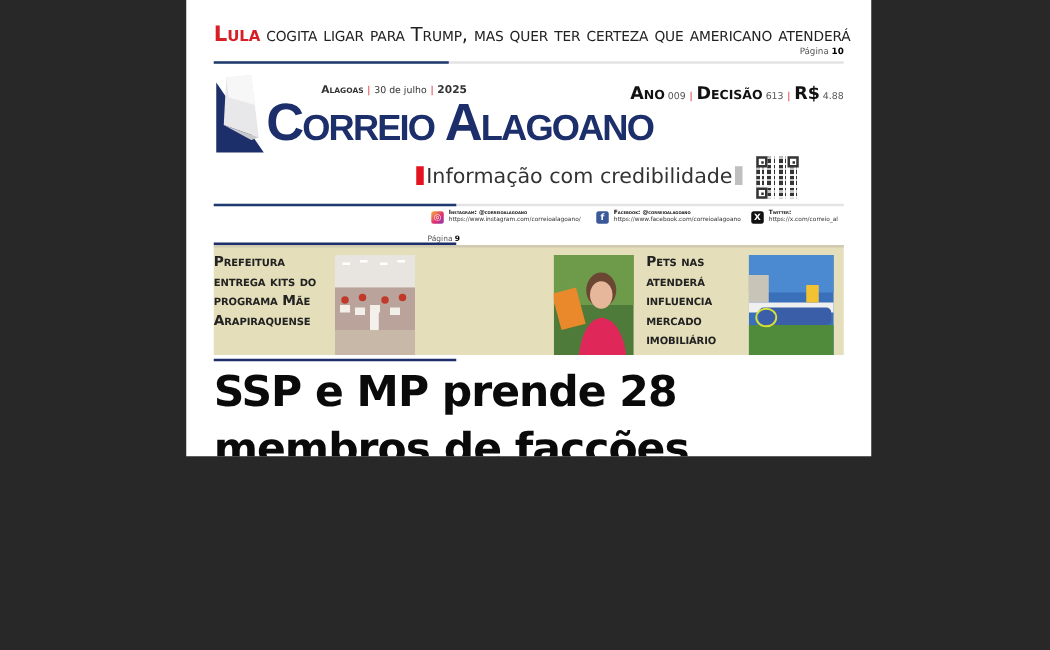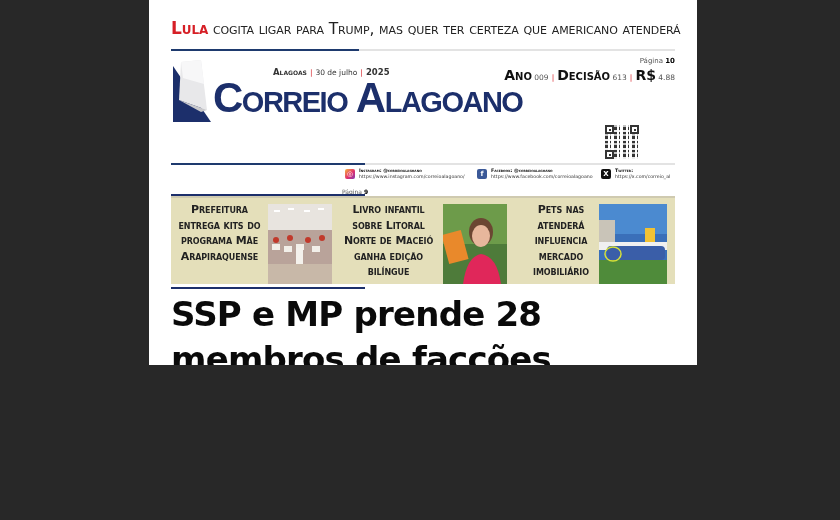--- a/index.html
+++ b/index.html
@@ -4,28 +4,28 @@
 <style>
   * { box-sizing: border-box; margin: 0; padding: 0; }
   html, body { width: 840px; height: 520px; overflow: hidden; background: #282828; font-family: "DejaVu Sans", sans-serif; }
   .viewer { position: relative; width: 840px; height: 520px; background: #282828; }
   .page { position: absolute; left: 149px; top: 0; width: 548px; height: 365px; background: #ffffff; overflow: hidden; }
 
   
   .teaser { position: absolute; left: 22px; top: 18px; width: 504px; font-size: 14.5px; color: #222; white-space: nowrap; letter-spacing: -0.1px; }
   .teaser .kw { color: #d61f26; font-weight: bold; font-variant: small-caps; font-size: 17px; }
   .teaser .rest { font-variant: small-caps; font-size: 15.5px; }
-  .teaser-page { position: absolute; right: 22px; top: 37px; font-size: 7px; color: #555; margin-top: 20px; }
+  .teaser-page { position: absolute; right: 22px; top: 37px; font-size: 7px; color: #555; }
   .teaser-page b { color: #000; }
   .rule { position: absolute; height: 2px; background: #e3e3e3; }
   .rule .blue { position: absolute; left: 0; top: 0; height: 2px; background: #1e3a6e; }
 
   
   .logo-mark { position: absolute; left: 22px; top: 60px; width: 44px; height: 64px; }
-  .meta-left { position: absolute; left: 124px; top: 67px; font-size: 7.5px; color: #333; white-space: nowrap; }
+  .meta-left { position: absolute; left: 108px; top: 67px; font-size: 7.5px; color: #333; white-space: nowrap; }
   .meta-left b { font-variant: small-caps; font-size: 8.5px; }
   .meta-left .sep { color: #d61f26; margin: 0 3px; }
   .meta-right { position: absolute; right: 22px; top: 67px; font-size: 7.5px; color: #555; white-space: nowrap; }
   .meta-right b { color: #111; font-variant: small-caps; font-size: 14px; }
   .meta-right .sep { color: #d61f26; margin: 0 3px; }
   .title { position: absolute; left: 64px; top: 70px; width: 465px; font-family: "Liberation Sans", sans-serif; font-weight: bold; color: #1c2f6b; font-size: 42px; letter-spacing: -1.5px; font-variant: small-caps; white-space: nowrap; line-height: 56px; }
   .tagline { position: absolute; left: 184px; top: 131px; font-size: 16.5px; color: #333; white-space: nowrap; font-family: "DejaVu Sans", sans-serif; }
   .tagline .bar-red { display: inline-block; width: 6px; height: 15px; background: #e2141f; vertical-align: -2px; margin-right: 2px; }
   .tagline .bar-grey { display: inline-block; width: 6px; height: 15px; background: #bfbfbf; vertical-align: -2px; margin-left: 2px; }
   .qr { position: absolute; left: 456px; top: 125px; width: 34px; height: 34px; background:
@@ -40,21 +40,21 @@
   .section-label { position: absolute; left: 54px; top: 173px; font-family: "DejaVu Sans", sans-serif; font-weight: bold; color: #1c2f6b; font-size: 15.5px; font-variant: small-caps; letter-spacing: -0.2px; white-space: nowrap; }
   .section-page { position: absolute; left: 193px; top: 188px; font-size: 6px; color: #555; }
   .section-page b { color: #000; }
   .social { position: absolute; top: 166px; height: 16px; display: flex; align-items: center; gap: 4px; }
   .social .ic { width: 10px; height: 10px; border-radius: 2px; flex: 0 0 auto; color: #fff; font-size: 7px; font-weight: bold; display: flex; align-items: center; justify-content: center; }
   .social .txt { font-size: 4.7px; line-height: 6px; color: #333; white-space: nowrap; }
   .social .txt b { font-variant: small-caps; color: #111; }
 
   
   .strip { position: absolute; left: 22px; top: 196px; width: 504px; height: 88px; background: #e4dfba; border-top: 2px solid #cfcab0; }
-  .strip .item-text { position: absolute; top: 4px; text-align: center; font-weight: bold; color: #222; font-size: 11px; line-height: 15.5px; font-variant: small-caps; letter-spacing: -0.1px; }
+  .strip .item-text { position: absolute; top: 4px; text-align: left; font-weight: bold; color: #222; font-size: 11px; line-height: 15.5px; font-variant: small-caps; letter-spacing: -0.1px; }
   .strip .thumb { position: absolute; top: 6px; height: 80px; }
   .rule2-blue { position: absolute; height: 3px; background: #1c2f6b; }
 
   
   .headline { position: absolute; left: 22px; top: 292px; width: 510px; font-family: "DejaVu Sans", sans-serif; font-weight: bold; color: #0a0a0a; font-size: 34px; line-height: 45px; letter-spacing: -0.8px; }
   .subhead { position: absolute; left: 22px; top: 380px; font-size: 11.5px; color: #333; white-space: nowrap; letter-spacing: -0.1px; }
   .subhead b { color: #1c2f6b; font-variant: small-caps; font-size: 12px; }
   .sub-page { position: absolute; right: 22px; top: 396px; font-size: 6.5px; color: #555; }
   .sub-page b { color: #000; }
 
@@ -86,20 +86,21 @@
       <polygon points="10,2 30,0 33,24 12,18" fill="#f7f7f8"></polygon>
       <polygon points="8,40 36,50 30,52" fill="#c9c9cc"></polygon>
     </svg>
     <div class="meta-left">
       <b>Alagoas</b><span class="sep">|</span><span>30 de julho</span><span class="sep">|</span><b>2025</b>
     </div>
     <div class="meta-right">
       <b>Ano</b> <span>009</span><span class="sep">|</span><b>Decisão</b> <span>613</span><span class="sep">|</span><b>R$</b> <span>4.88</span>
     </div>
     <div class="title">Correio Alagoano</div>
+    <div class="tagline"><span class="bar-red"></span><span>Informação com credibilidade</span><span class="bar-grey"></span></div>
     <div class="qr">
       <div class="f" style="left:0;top:0"></div>
         <div class="f" style="right:0;top:0"></div>
         <div class="f" style="left:0;bottom:0"></div>
     </div>
     <div class="rule" style="left:22px; top:163px; width:504px;">
         <div class="blue" style="width:194px;"></div>
       </div>
 
     <div class="social" style="left:196px;">
@@ -138,21 +139,20 @@
           </g>
         <g fill="#f2efe9">
             <rect x="4" y="40" width="8" height="6"></rect>
             <rect x="16" y="42" width="8" height="6"></rect>
             <rect x="28" y="40" width="8" height="6"></rect>
             <rect x="44" y="42" width="8" height="6"></rect>
           </g>
         <rect x="28" y="44" width="7" height="24" fill="#f4f1ec"></rect>
         <rect y="60" width="64" height="20" fill="#c8b8a8"></rect>
       </svg>
-      <div class="item-text" style="left:165px; width:105px;">Livro infantil sobre Litoral Norte de Maceió ganha edição bilíngue</div>
       <svg class="thumb" style="left:272px; width:64px;" viewBox="0 0 64 80" preserveAspectRatio="none">
         <rect width="64" height="80" fill="#4e7b3a"></rect>
         <rect x="0" y="0" width="64" height="40" fill="#6d9b4a"></rect>
         <ellipse cx="38" cy="28" rx="12" ry="14" fill="#6b4632"></ellipse>
         <ellipse cx="38" cy="32" rx="9" ry="11" fill="#e7b79c"></ellipse>
         <path d="M20 80 Q24 52 38 50 Q54 52 58 80 Z" fill="#e0275a"></path>
         <rect x="2" y="28" width="20" height="30" fill="#e9892b" transform="rotate(-15 12 43)"></rect>
       </svg>
       <div class="item-text" style="left:346px; width:88px;">Pets nas atenderá influencia mercado imobiliário</div>
       <svg class="thumb" style="left:428px; width:68px;" viewBox="0 0 68 80" preserveAspectRatio="none">

